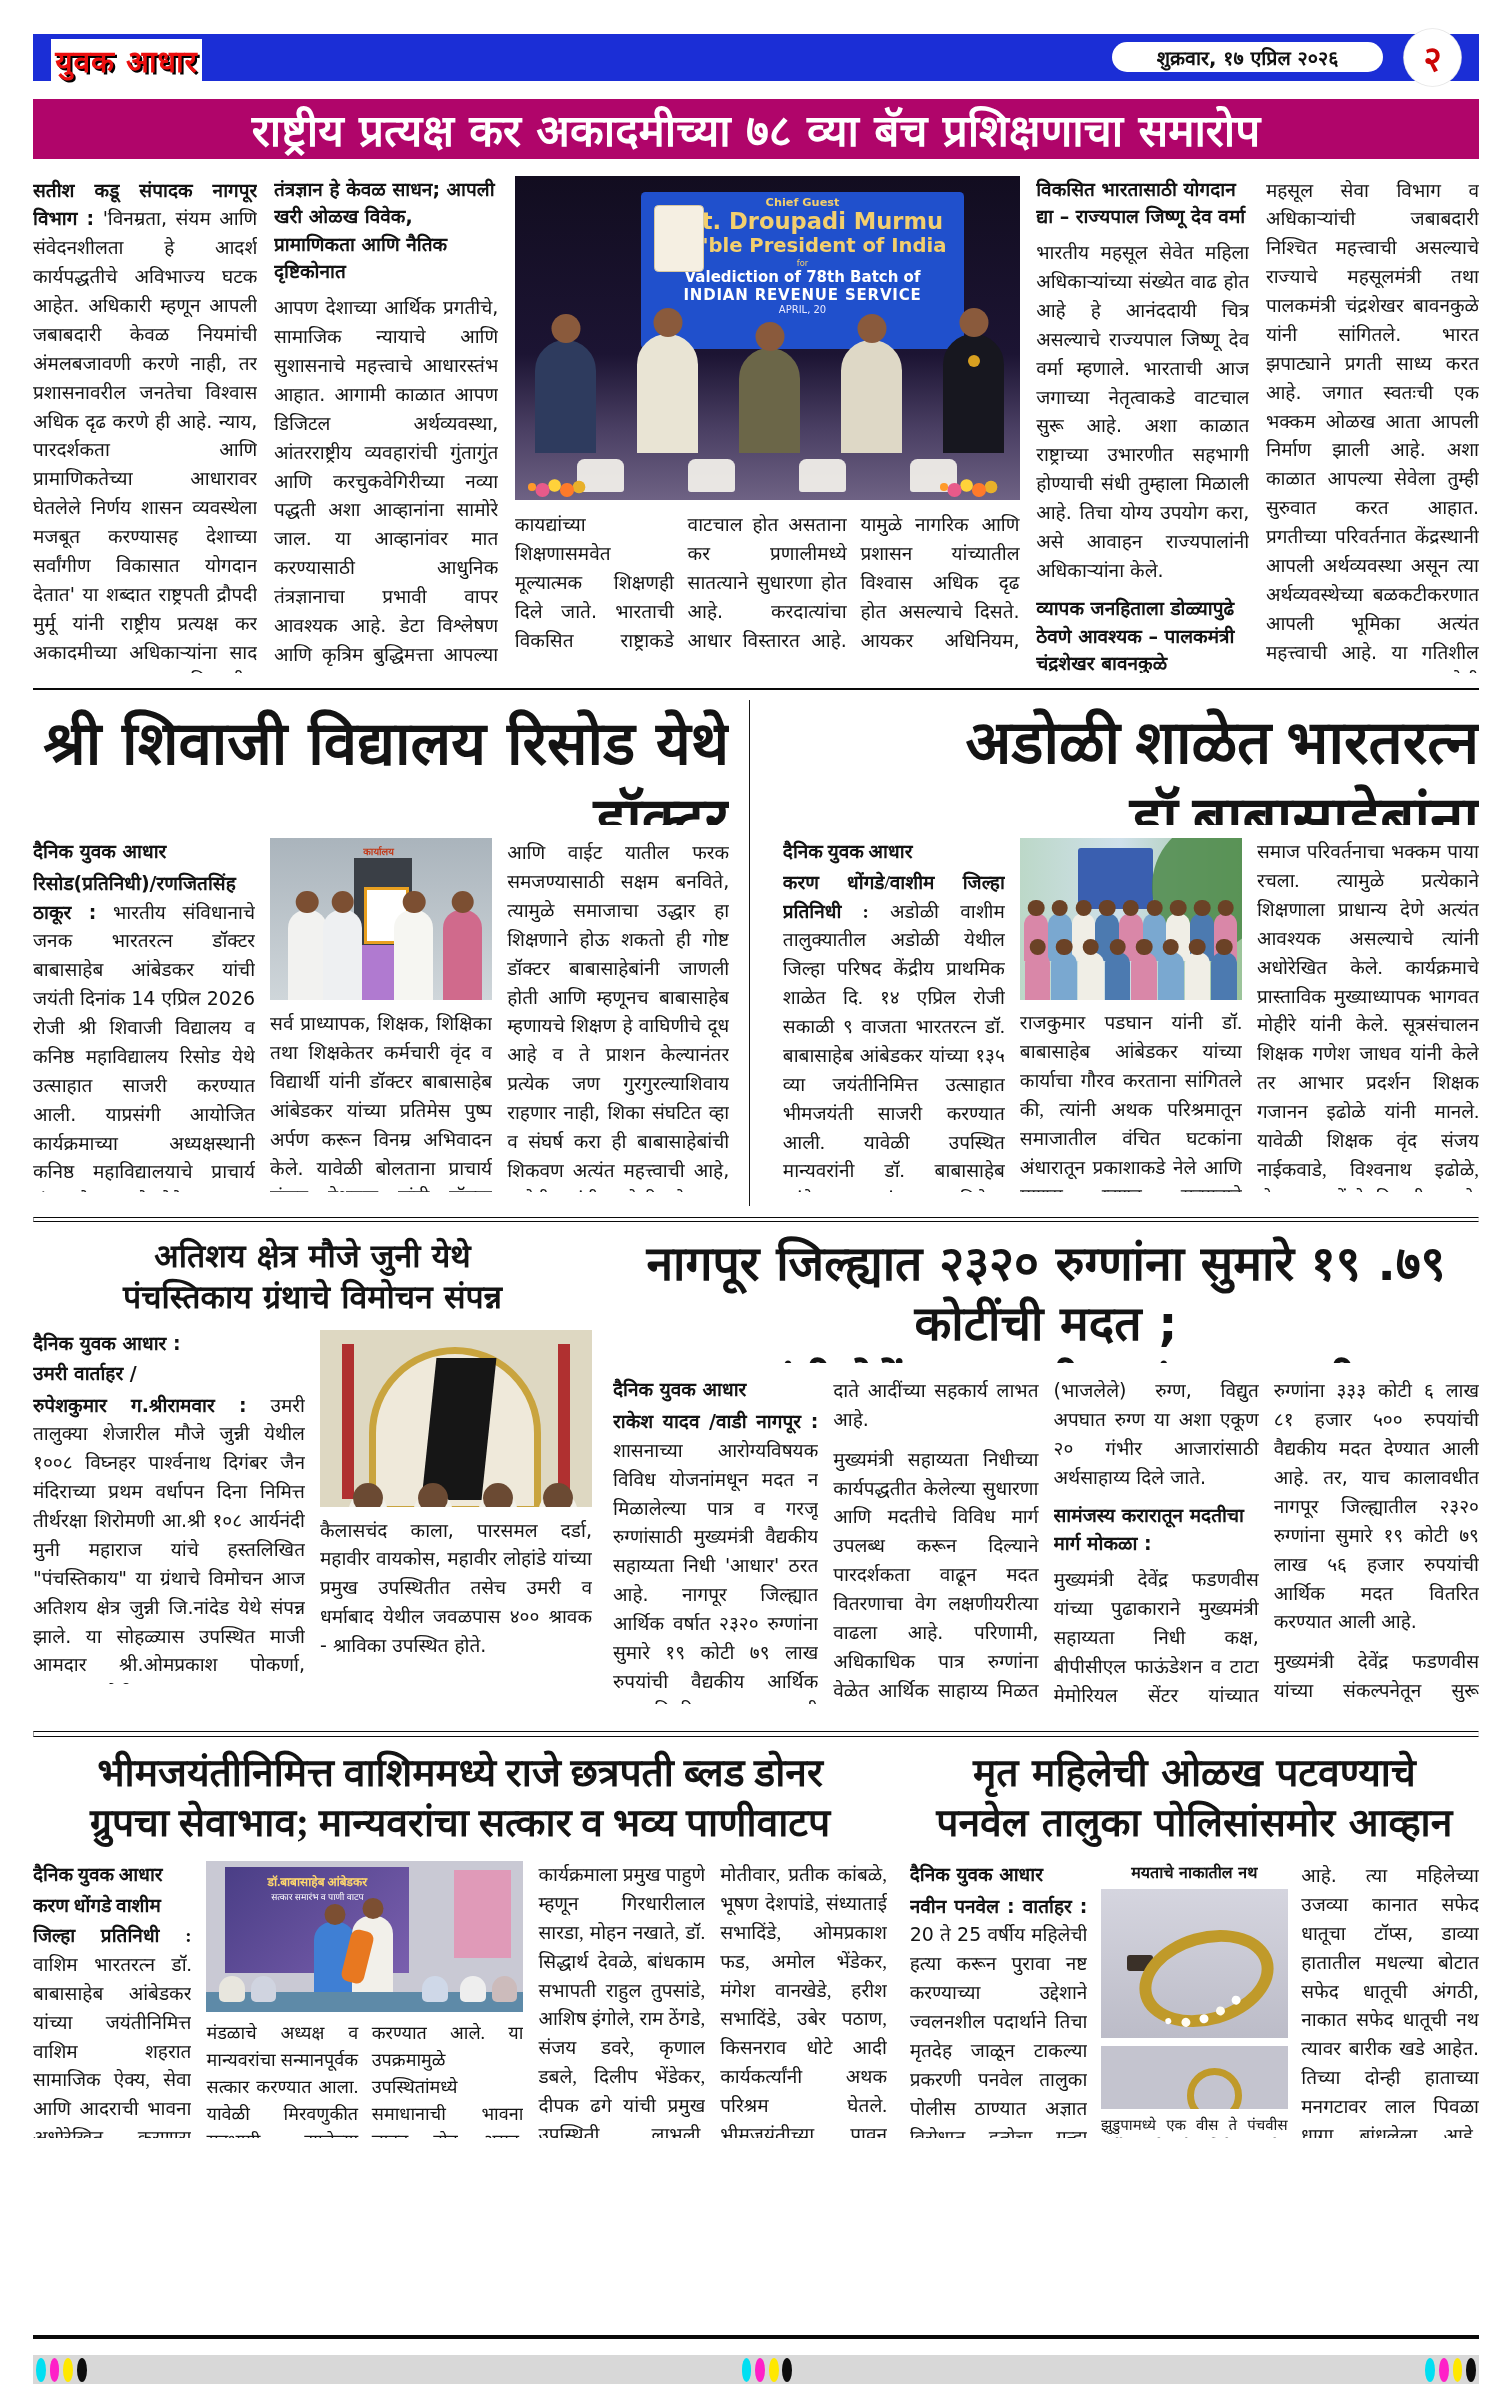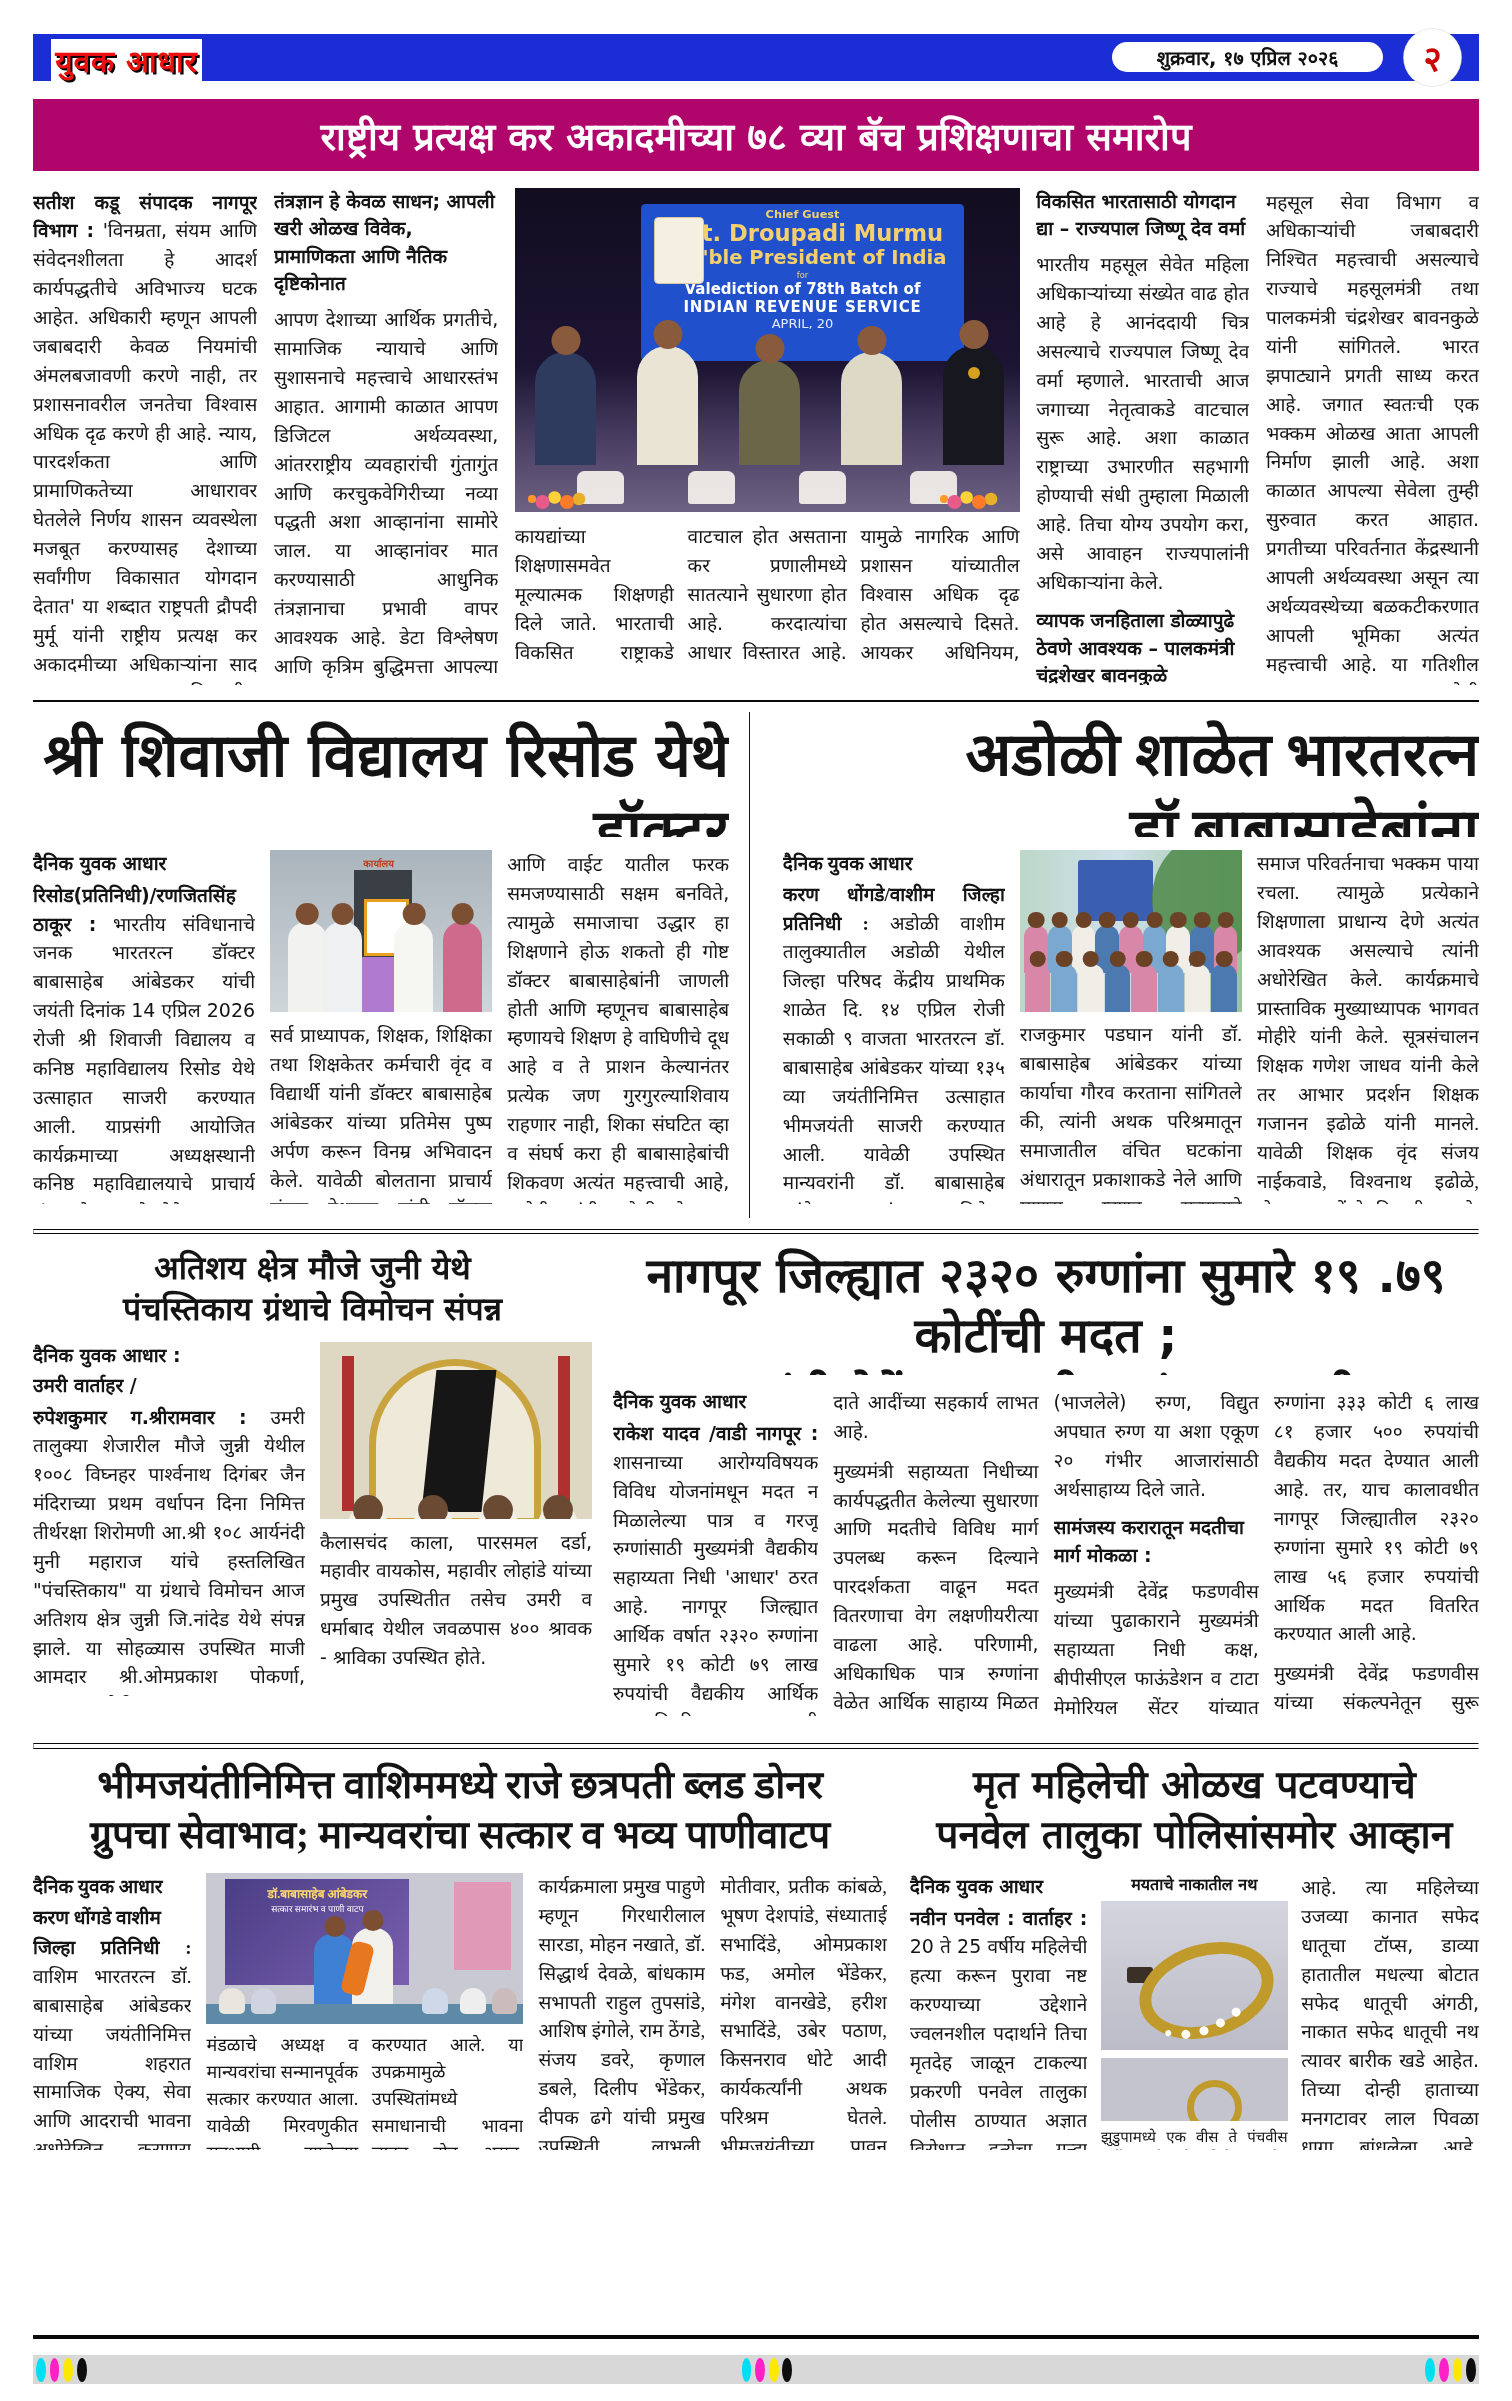--- a/index.html
+++ b/index.html
@@ -11,43 +11,43 @@
             display:flex;align-items:center;justify-content:center;}
   .logo-text{font-size:30px;font-weight:800;color:#ec0f0f;text-shadow:1.9px 1.9px 0 #000;letter-spacing:0.8px;}
   .date-pill{position:absolute;right:96px;top:8.3px;width:271px;height:30px;background:#fff;border-radius:15px;
              display:flex;align-items:center;justify-content:center;font-size:19.6px;font-weight:600;color:#111;}
   .page-circle{position:absolute;right:18px;top:-5.3px;width:57px;height:57px;background:#fff;border-radius:50%;
                display:flex;align-items:center;justify-content:center;font-size:35px;font-weight:800;color:#cc0505;
                box-shadow:0 0 0 0.8px #e5e5e5;}
   
   .main-hl{margin:19.6px 39px 0;text-align:center;font-weight:800;font-size:59px;line-height:1.25;color:#0c0c0c;
            max-height:158px;overflow:hidden;}
-  .kicker{margin:18px 33px 0;height:72px;background:#b0056a;color:#fff;display:flex;align-items:center;
-          justify-content:center;font-size:38px;font-weight:700;overflow:hidden;}
+  .kicker{margin:18px 33px 0;height:60px;background:#b0056a;color:#fff;display:flex;align-items:center;
+          justify-content:center;font-size:44px;font-weight:700;overflow:hidden;}
   
   .bt{font-size:19px;line-height:1.52;text-align:justify;margin:0 0 10.5px;}
   .bt b{font-weight:800;}
   .sub{font-size:19px;line-height:1.45;font-weight:800;margin:0 0 7.5px;}
   .byl{font-size:19px;font-weight:800;margin:0 0 4.5px;}
   .col{overflow:hidden;}
   
   .a1{margin:16.6px 33px 0;display:grid;grid-template-columns:1fr 1fr 2.25fr 0.95fr 0.95fr;column-gap:16.6px;height:497px;}
   .a1-mid{display:flex;flex-direction:column;overflow:hidden;}
   .a1-under{margin-top:10.5px;column-count:3;column-gap:13.6px;height:160px;overflow:hidden;}
   
   .ph1{position:relative;height:324px;background:linear-gradient(180deg,#120d20 0%,#1c1433 55%,#4a3f63 78%,#6e6284 100%);overflow:hidden;flex:none;}
   .ph1-banner{position:absolute;left:25%;top:5%;width:64%;height:47%;background:#2050cc;border-radius:4.5px;
               color:#f3cf6e;text-align:center;padding-top:4.5px;overflow:hidden;}
   .ph1-banner .s1{font-size:11.3px;font-weight:700;}
   .ph1-banner .s2{font-size:22.6px;font-weight:800;line-height:1.15;}
   .ph1-banner .s3{font-size:19.6px;font-weight:800;line-height:1.15;}
   .ph1-banner .s4{font-size:8.3px;}
   .ph1-banner .s5{font-size:15px;font-weight:700;color:#ffffff;}
   .ph1-banner .s6{font-size:15px;font-weight:800;color:#ffffff;letter-spacing:0.8px;}
-  .ph1-banner .s7{font-size:13px;color:#e8e8ff;}
+  .ph1-banner .s7{font-size:10px;color:#e8e8ff;}
   .ph1-port{position:absolute;left:27.5%;top:9%;width:48px;height:65px;background:#f5efe2;border-radius:4.5px;
             border:1.5px solid #d8c8a0;}
   .figs{position:absolute;left:4%;right:3%;bottom:47px;height:120px;display:flex;justify-content:space-between;align-items:flex-end;}
   .fig{position:relative;width:13%;border-radius:32px 32px 0 0;}
   .fig::before{content:"";position:absolute;top:-25.6px;left:50%;transform:translateX(-50%);width:29px;height:29px;border-radius:50%;background:#8a5a3c;}
   .f1{height:113px;background:#2e3b5e;}
   .f2{height:119px;background:#e9e4d4;}
   .f3{height:105px;background:#6b6648;}
   .f4{height:113px;background:#ded8c6;}
   .f5{height:119px;background:#17171f;}

